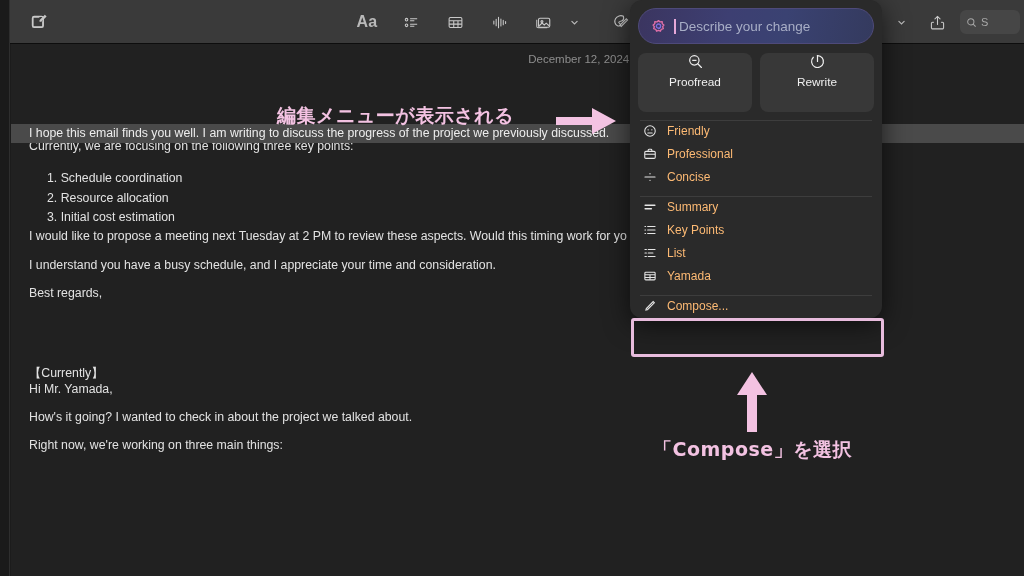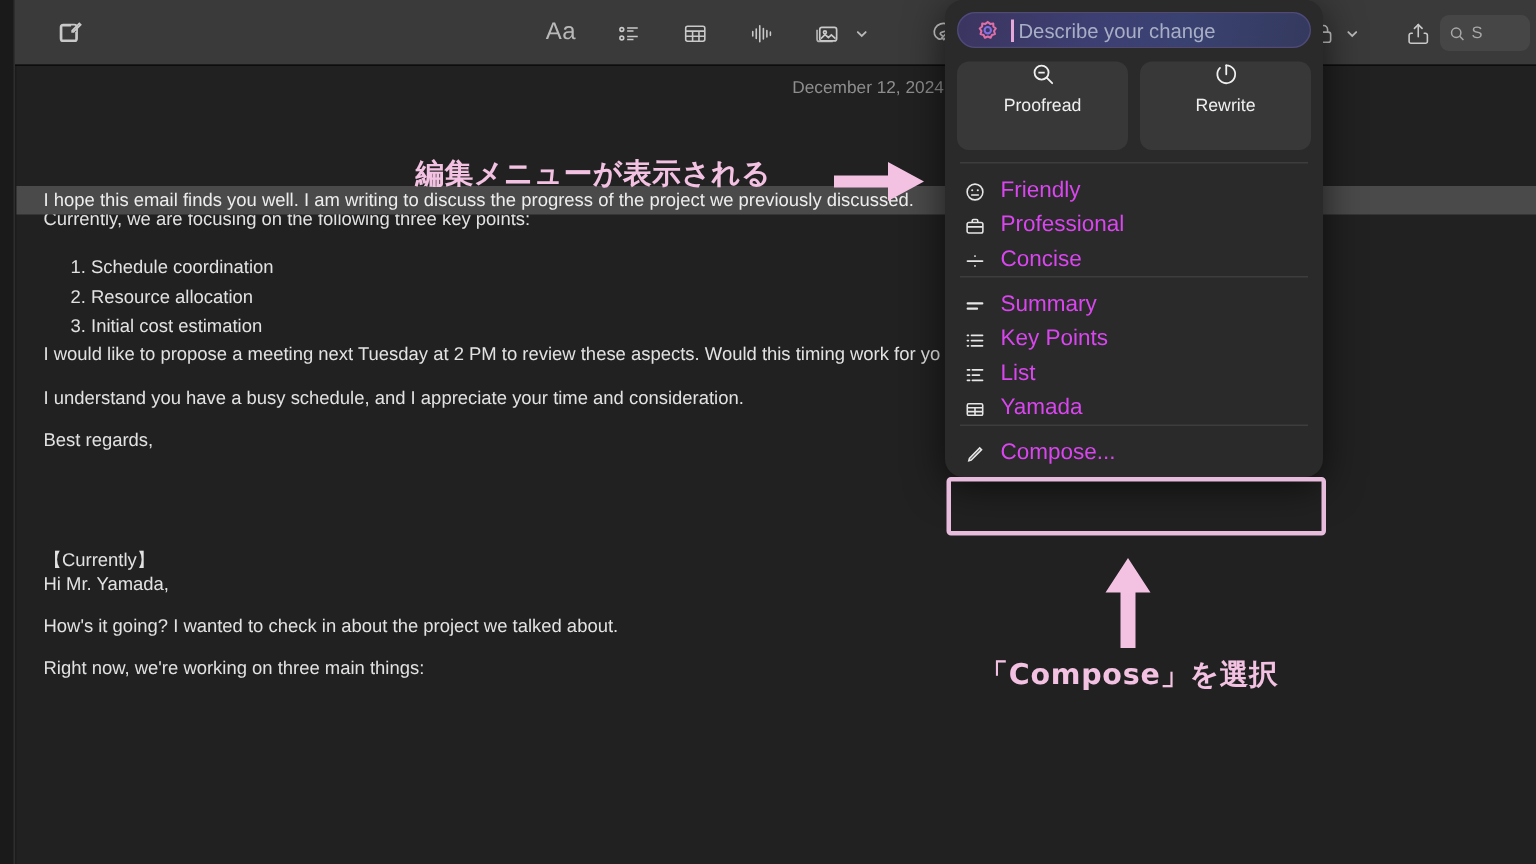--- a/index.html
+++ b/index.html
@@ -20,22 +20,23 @@
     position: absolute; left: 10px; top: 0; width: 1014px; height: 43px;
     background: #3a3a3a;
     display: flex; align-items: center;
   }
   .toolbar-sep {
     position: absolute; left: 10px; top: 43px; width: 1014px; height: 1px;
     background: #0d0d0d;
   }
   .tb-btn {
     width: 34px; height: 28px;
-    display: flex; align-items: center; justify-content: flex-end;
+    display: flex; align-items: center; justify-content: center;
     color: #c9c9c9;
+    font-weight: bold;
   }
   .tb-btn svg { display: block; }
   .tb-left { margin-left: 12px; }
   .tb-center { position: absolute; left: 340px; top: 8px; display: flex; align-items: center; gap: 10px;}
   .tb-right { position: absolute; right: 4px; top: 8px; display: flex; align-items: center; gap: 6px;}
   .tb-label-aa {
     font-size: 16px; color: #b9b9b9; letter-spacing: .3px;
   }
   .chev { width: 9px; height: 9px; color:#b9b9b9; }
   .search-box {
@@ -75,41 +76,41 @@
   .popup {
     position: absolute; left: 630px; top: 0; width: 252px; height: 318px;
     background: #2a2a2a;
     border-radius: 12px;
     box-shadow: 0 6px 26px rgba(0,0,0,.62);
     padding: 8px 8px 0 8px;
     z-index: 10;
   }
   .prompt-field {
     position: relative;
-    height: 24px; border-radius: 18px;
+    height: 36px; border-radius: 18px;
     background: linear-gradient(100deg,#3b3560 0%,#3d3f72 38%,#3a4272 62%,#343a5e 100%);
     border: 1px solid #4e4a7a;
     display: flex; align-items: center; padding: 0 12px; gap: 8px;
     margin-bottom: 9px;
   }
   .sparkle { width: 15px; height: 15px; flex: none; }
   .caret {
     width: 2px; height: 15px; background: #e6a8d8; flex: none; margin-right: -5px;
   }
   .prompt-ph { font-size: 13.5px; color: #a8aec6; white-space: nowrap; }
   .quick-row { display: flex; gap: 8px; margin-bottom: 8px; }
   .quick-btn {
     flex: 1; height: 59px; border-radius: 8px; background: #383838;
     display: flex; flex-direction: column; align-items: center; justify-content: flex-start; gap: 5px;
     color: #f0f0f0; font-size: 11.8px;
   }
   .divider { height: 1px; background: #3d3d3d; margin: 0 2px; }
   .mi {
-    display: flex; align-items: flex-end; gap: 10px;
-    height: 23px; padding: 0 4px; color: #d946ef; font-size: 15px;
+    display: flex; align-items: flex-start; gap: 10px;
+    height: 23px; padding: 0 4px; color: #fdba74; font-size: 12px;
   }
   .mi .mi-ico { width: 15px; display: flex; justify-content: center; flex: none; color: #e6e6e6; }
   .group { padding: 3px 0; }
 
   
   .hl-compose {
     position: absolute; left: 631px; top: 318px; width: 253px; height: 39px;
     border: 3px solid #e8bcdd; border-radius: 3px; z-index: 11;
   }
 

